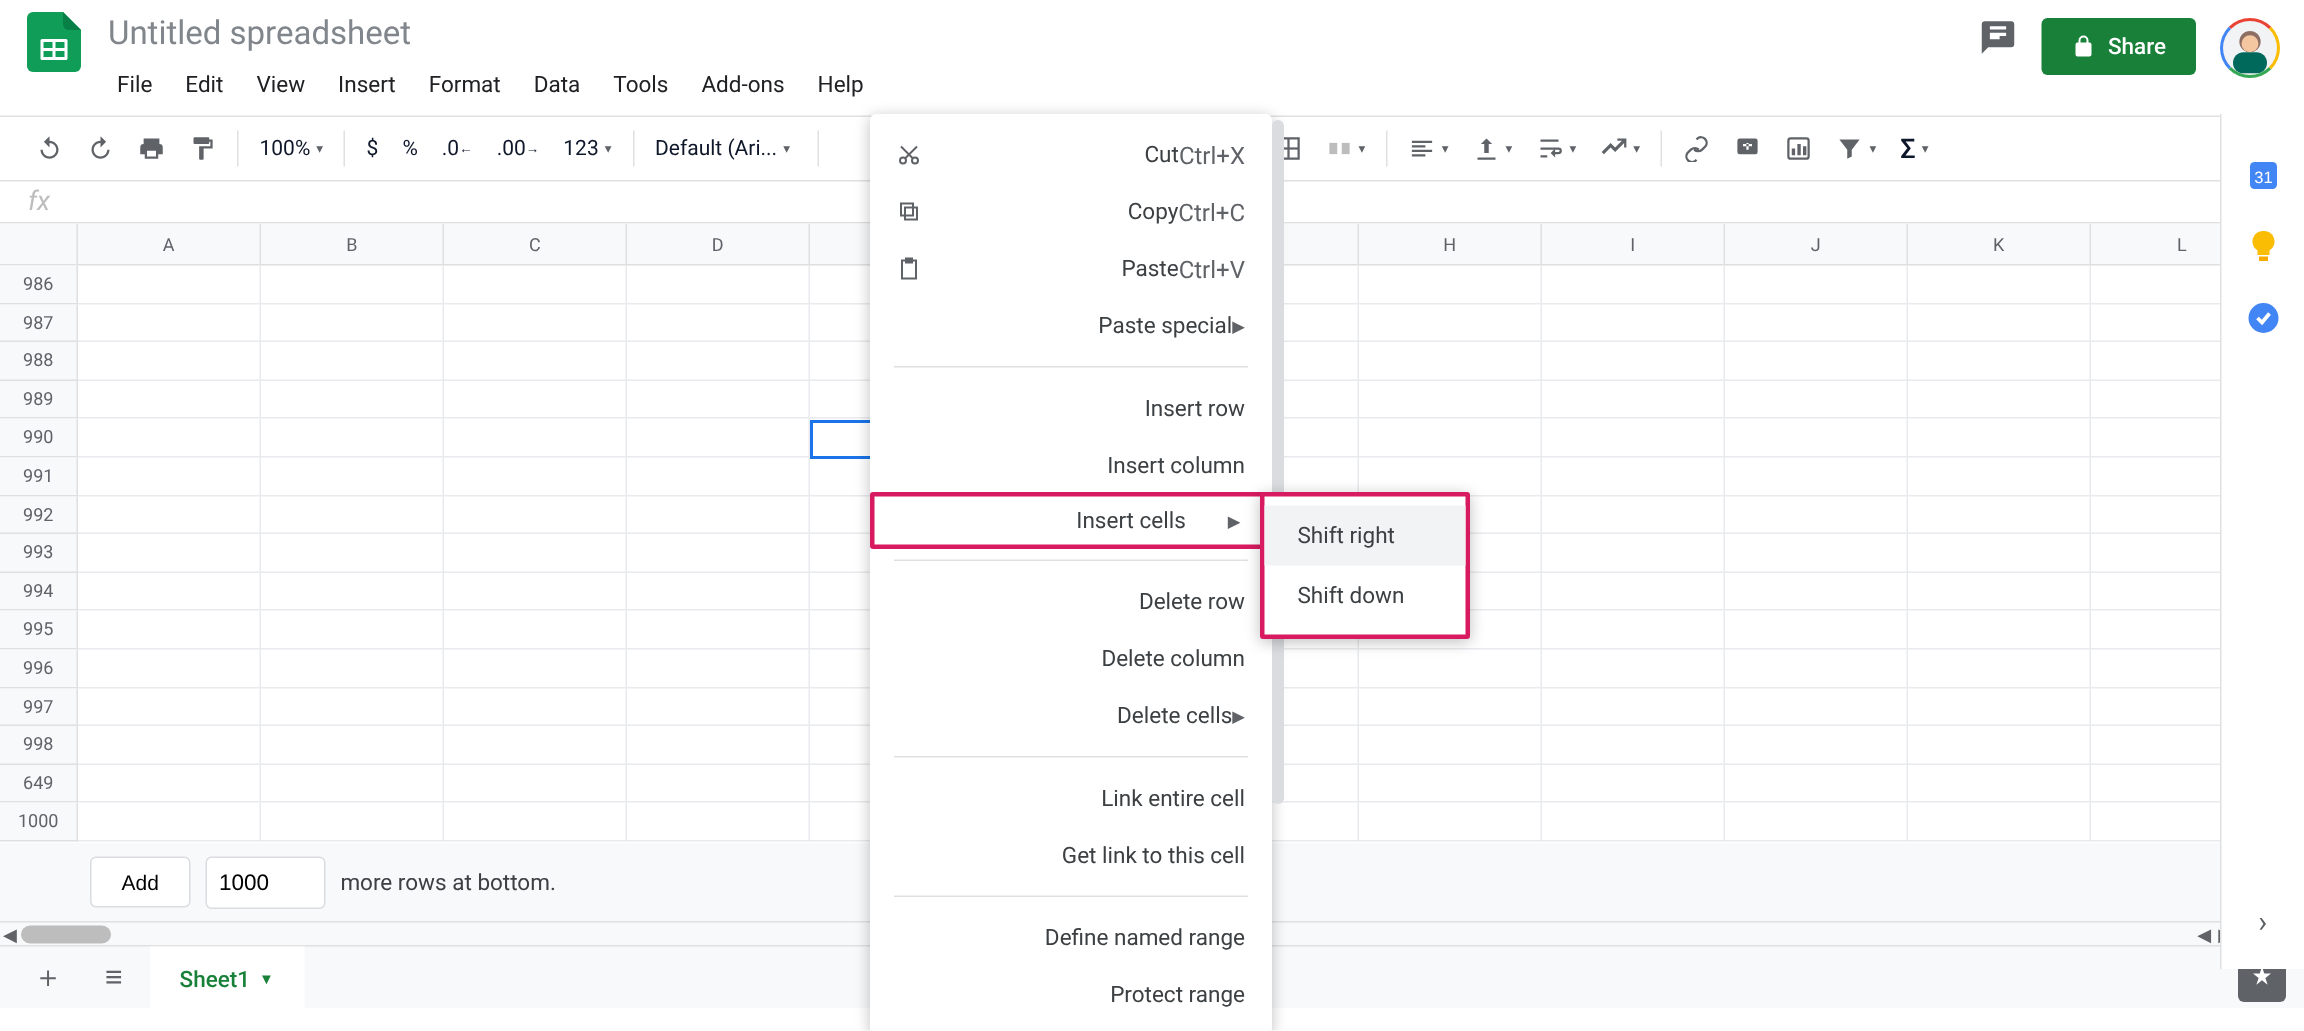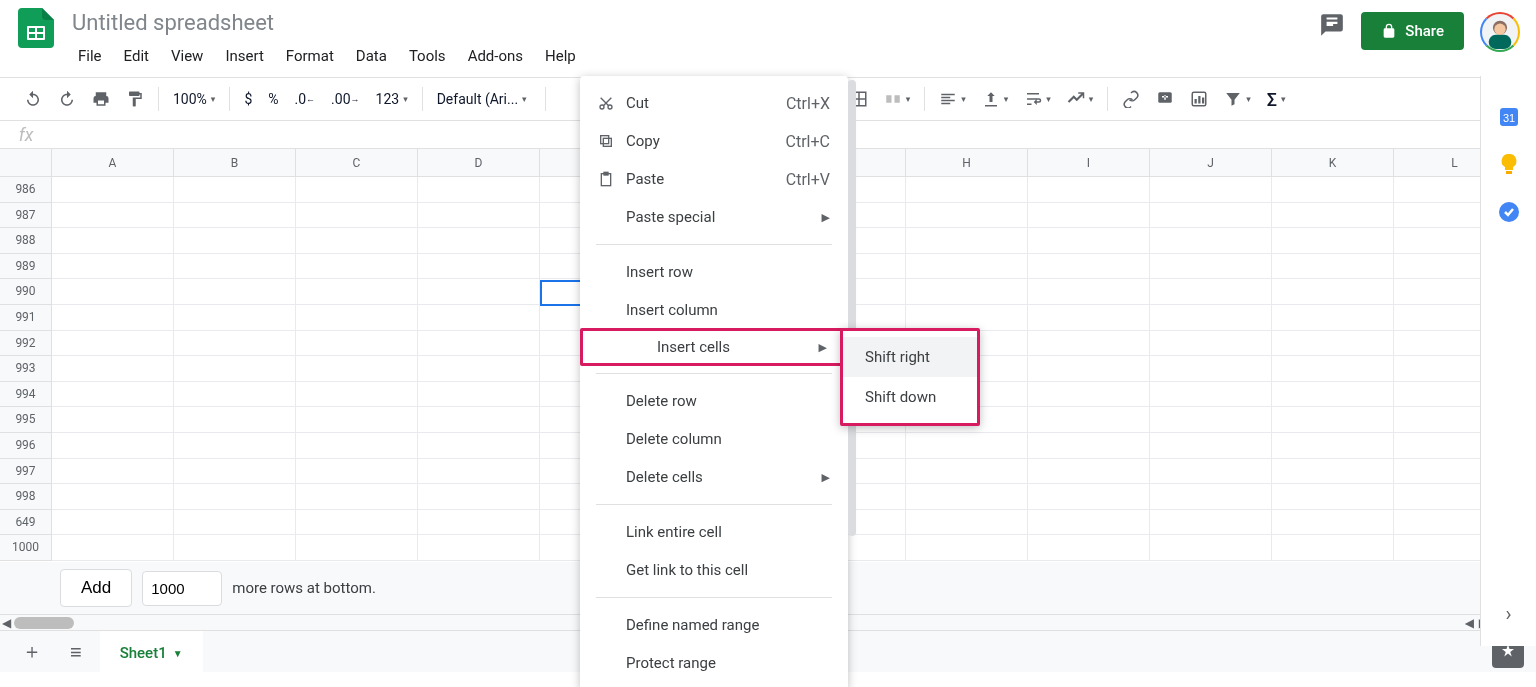--- a/index.html
+++ b/index.html
@@ -28,34 +28,34 @@
   .colhdrs{display:flex;height:28px;background:#f8f9fa;border-bottom:1px solid #e0e0e0;}
   .colhdr{flex:0 0 122px;text-align:center;font-size:12px;color:#5f6368;border-right:1px solid #e0e0e0;line-height:28px;}
   .colhdr.first{flex:0 0 52px;}
   .rows-container{position:relative;}
   .rowhdr{height:25.6px;text-align:center;font-size:12px;color:#5f6368;line-height:25.6px;border-bottom:1px solid #e0e0e0;background:#f8f9fa;border-right:1px solid #e0e0e0;}
   .grid{flex:1;position:relative;}
   .grid-row{display:flex;height:25.6px;}
   .cell{flex:0 0 122px;border-right:1px solid #e8eaed;border-bottom:1px solid #e8eaed;}
   .sel-cell{position:absolute;border:2px solid #1a73e8;width:122px;height:25.6px;left:540px;top:131px;pointer-events:none;}
   .footer-add{display:flex;align-items:center;gap:10px;padding:10px 16px 10px 60px;font-size:15px;color:#3c4043;background:#f8f9fa;height:52px;}
-  .footer-add button{background:#fff;border:1px solid #dadce0;padding:8px 20px;border-radius:4px;cursor:pointer;font-size:17px;}
+  .footer-add button{background:#fff;border:1px solid #dadce0;padding:8px 20px;border-radius:4px;cursor:pointer;font-size:14px;}
   .footer-add input{width:80px;padding:8px;border:1px solid #dadce0;border-radius:4px;font-size:15px;}
   .hscroll{height:16px;background:#f8f9fa;border-top:1px solid #e0e0e0;position:relative;}
   .hscroll-thumb{position:absolute;height:12px;top:2px;left:14px;width:60px;background:#bdbdbd;border-radius:6px;}
   .hscroll-arrow{position:absolute;top:1px;font-size:12px;color:#5f6368;cursor:pointer;}
   .tabbar{display:flex;align-items:center;background:#f8f9fa;height:42px;border-top:1px solid #e0e0e0;padding:0 12px;gap:8px;}
   .tab-plus,.tab-menu{font-size:20px;color:#5f6368;padding:4px 10px;cursor:pointer;}
   .sheet-tab{background:#fff;color:#188038;font-weight:500;padding:10px 20px;border-top:3px solid transparent;display:flex;align-items:center;gap:6px;cursor:pointer;font-size:15px;}
   .sheet-tab .dd{font-size:10px;}
   .explore-btn{margin-left:auto;width:32px;height:32px;background:#5f6368;border-radius:4px;display:flex;align-items:center;justify-content:center;cursor:pointer;}
   .ctx-menu{position:absolute;left:580px;top:76px;width:268px;background:#fff;box-shadow:0 2px 10px rgba(0,0,0,0.25);border-radius:4px;padding:8px 0;z-index:100;}
   .ctx-item{display:flex;align-items:center;height:38px;padding:0 18px;font-size:15px;color:#3c4043;cursor:pointer;}
   .ctx-item .ico{width:28px;color:#5f6368;font-size:16px;display:flex;}
-  .ctx-item .lbl{flex:1;}
+  .ctx-item .lbl{flex:1;text-align:right;}
   .ctx-item .sc{color:#5f6368;font-size:16px;}
   .ctx-item .arr{color:#5f6368;font-size:11px;}
   .ctx-sep{height:1px;background:#e0e0e0;margin:8px 16px;}
   .ctx-hl{border:3px solid #d81b60;border-radius:2px;margin:-1px 0;gap:28px;}
   .ctx-scroll{position:absolute;right:-8px;top:4px;width:8px;height:456px;background:#dadce0;border-radius:4px;}
   .submenu{position:absolute;left:840px;top:328px;width:140px;background:#fff;box-shadow:0 2px 10px rgba(0,0,0,0.25);border:3px solid #d81b60;border-radius:2px;padding:6px 0;z-index:101;}
   .sub-item{display:flex;align-items:center;height:40px;padding:0 22px;font-size:15px;color:#3c4043;cursor:pointer;}
   .sub-item.hov{background:#f1f3f4;}
   .right-rail{position:absolute;right:0;top:76px;width:56px;height:570px;background:#fff;border-left:1px solid #e0e0e0;display:flex;flex-direction:column;align-items:center;gap:24px;padding-top:28px;}
   .rail-ico{width:24px;height:24px;cursor:pointer;}

